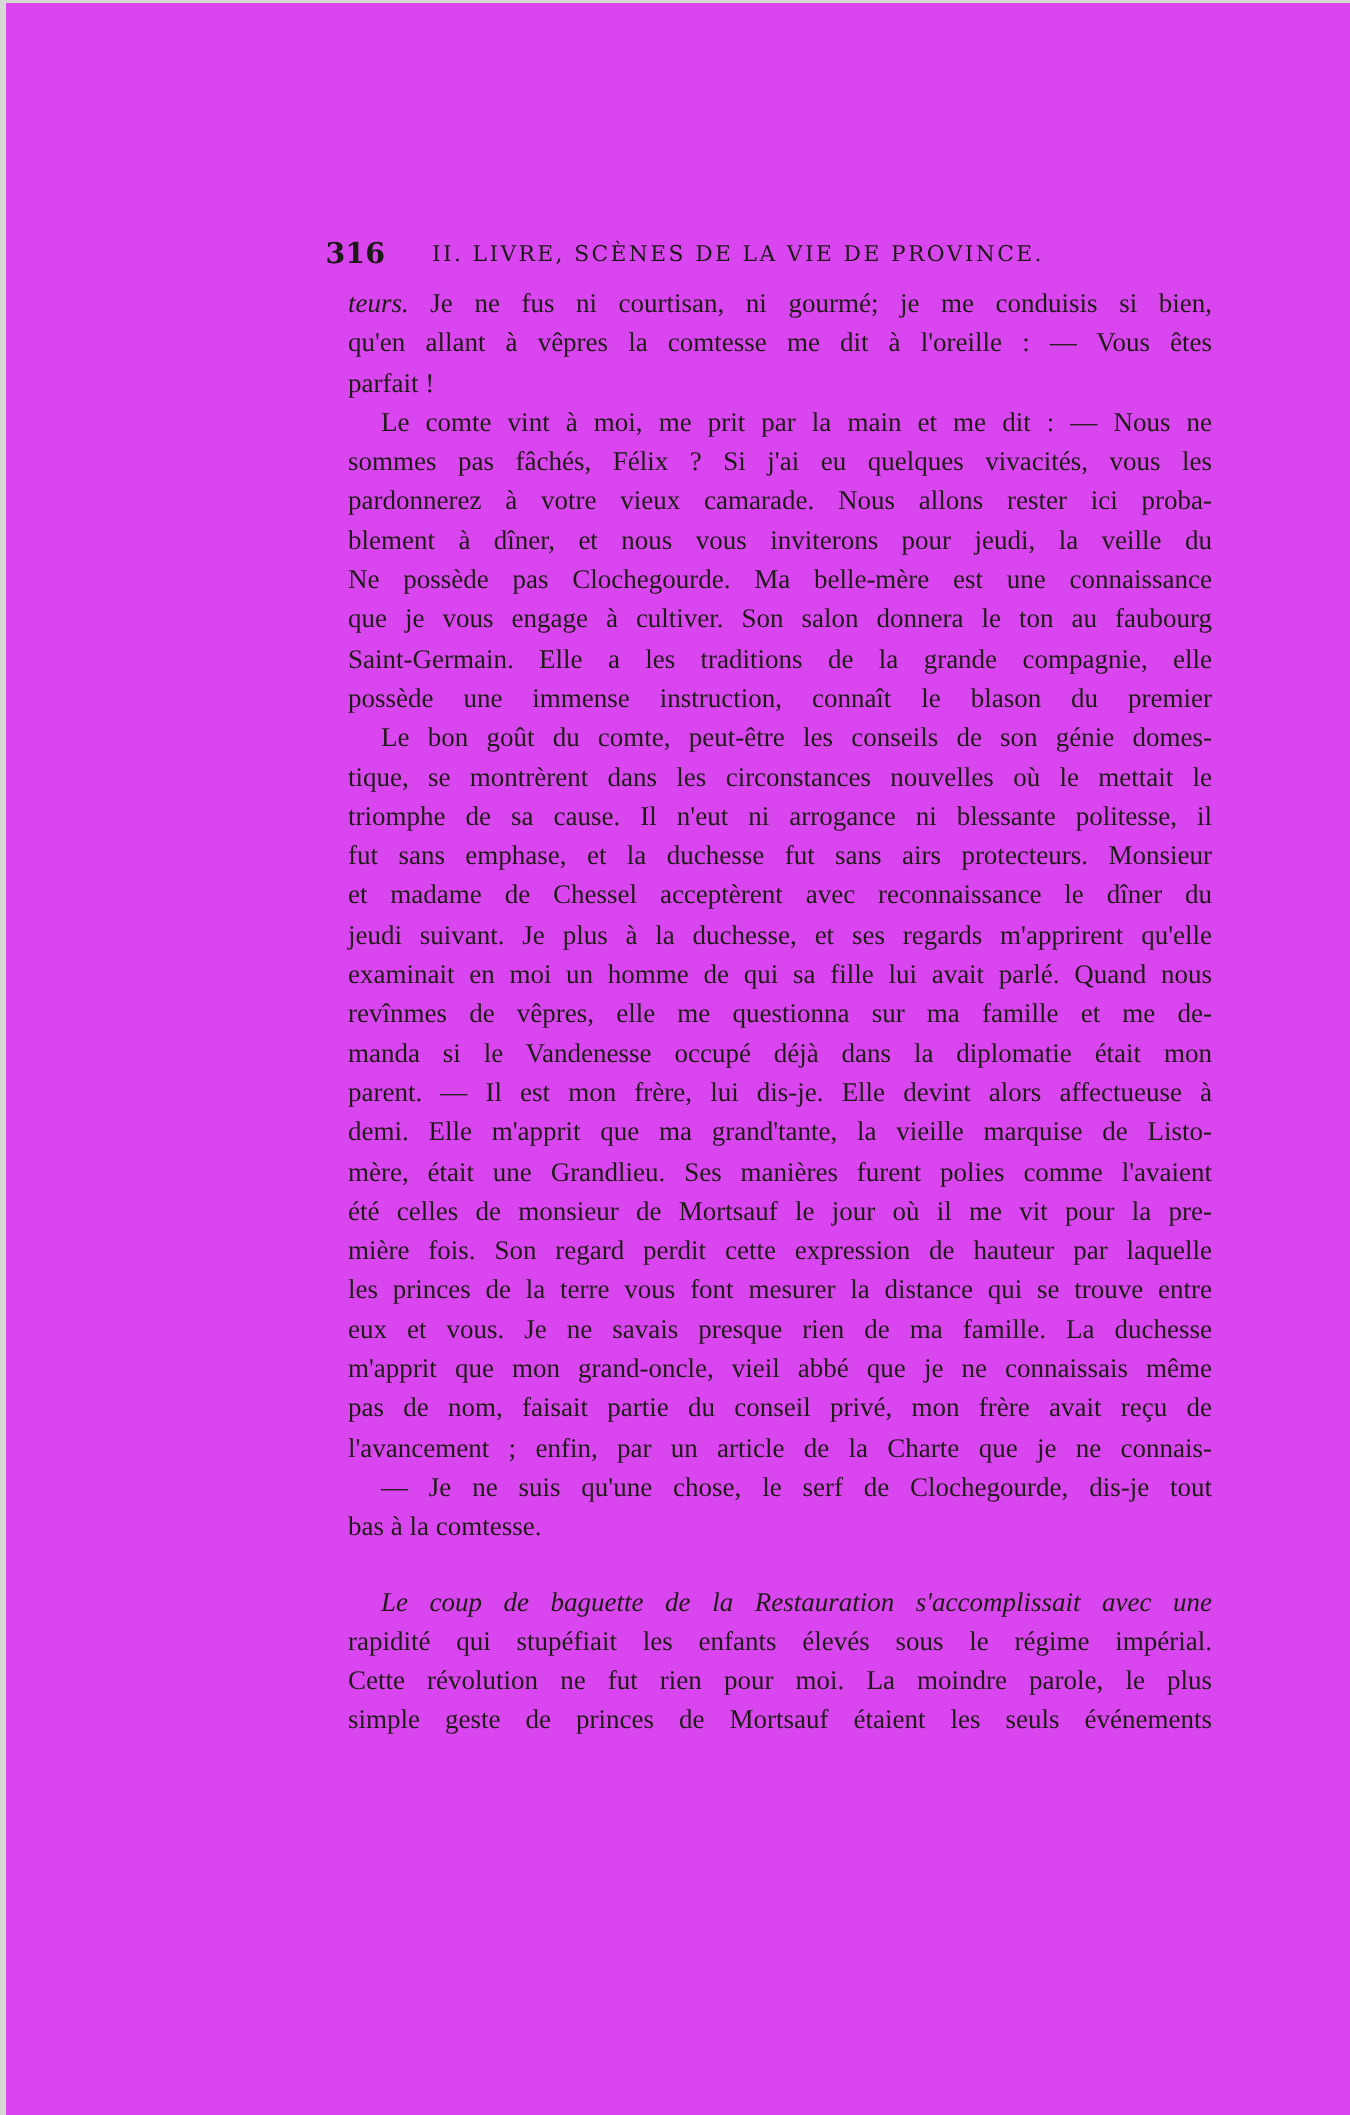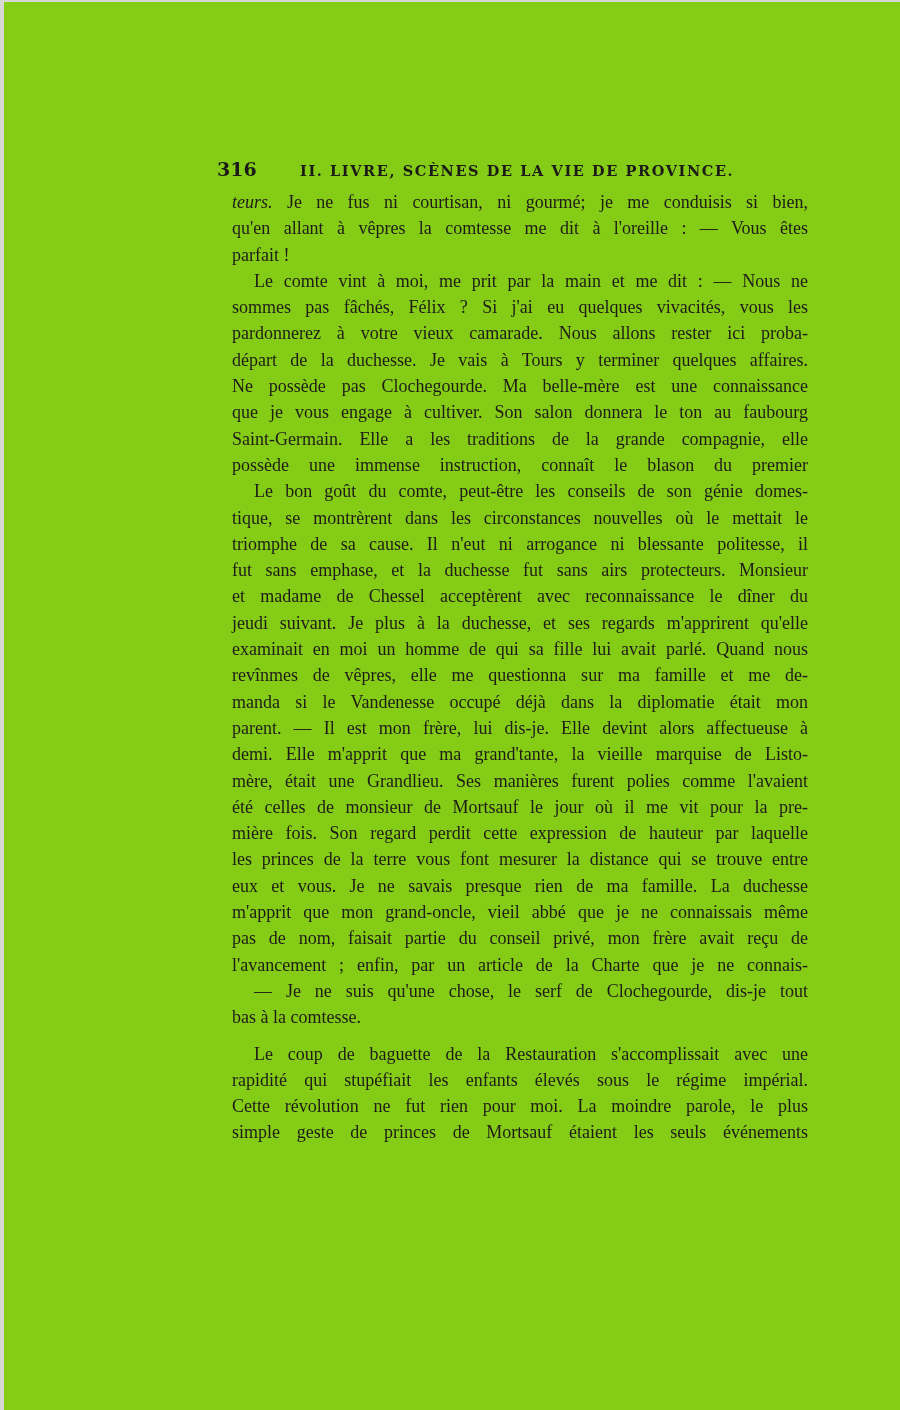--- a/index.html
+++ b/index.html
@@ -3,72 +3,71 @@
   <meta charset="utf-8">
   <style>
     html, body { margin: 0; padding: 0; }
     body {
       width: 900px; height: 1410px; overflow: hidden;
       background: #fbeec6;
       position: relative;
     }
     .page {
       position: absolute; left: 0; top: 0; width: 900px; height: 1410px;
-      background: #84cc16;
+      background: #d946ef;
       border-left: 4px solid #d7d7d4;
       border-top: 2px solid #d7d7d4;
       box-sizing: border-box;
     }
     .header {
       position: absolute; left: 213px; top: 156px; width: 580px; height: 24px;
       font-family: "DejaVu Serif", serif; color: #1c1a16;
     }
     .page-number {
       position: absolute; left: 0; top: 0;
       font-size: 19px; font-weight: bold; letter-spacing: 0px;
     }
     .running-head {
       position: absolute; left: 71px; top: 4px;
-      font-size: 14.5px; font-weight: bold; letter-spacing: 1.6px;
+      font-size: 14.5px; font-weight: normal; letter-spacing: 1.6px;
       white-space: nowrap;
-      margin-left: 12px;
     }
     .body-text {
       position: absolute; left: 228px; top: 187px; width: 576px;
       font-family: "Liberation Serif", serif; font-size: 18px;
       line-height: 26.3px; color: #1f1c18;
     }
     .line {
       display: block; height: 26.3px; white-space: nowrap;
       text-align: justify; text-align-last: justify;
       overflow: visible;
     }
     .line.last { text-align-last: left; }
     .line.indent { padding-left: 22px; }
-    .line.gap-before { margin-top: 10px; }
+    .line.gap-before { margin-top: 24px; font-style: italic; }
     .italic { font-style: italic; }
   </style>
 </head>
 <body>
 
 <div class="page">
   <div class="header">
     <span class="page-number">316</span>
     <span class="running-head">II. LIVRE, SCÈNES DE LA VIE DE PROVINCE.</span>
   </div>
 
   <div class="body-text">
     <span class="line"><span class="italic">teurs.</span><span> Je ne fus ni courtisan, ni gourmé; je me conduisis si bien,</span></span>
     <span class="line">qu'en allant à vêpres la comtesse me dit à l'oreille : — Vous êtes</span>
     <span class="line last">parfait !</span>
 
     <span class="line indent">Le comte vint à moi, me prit par la main et me dit : — Nous ne</span>
     <span class="line">sommes pas fâchés, Félix ? Si j'ai eu quelques vivacités, vous les</span>
     <span class="line">pardonnerez à votre vieux camarade. Nous allons rester ici proba-</span>
-    <span class="line">départ de la duchesse. Je vais à Tours y terminer quelques affaires.</span>
+    <span class="line">blement à dîner, et nous vous inviterons pour jeudi, la veille du</span>
     <span class="line">Ne possède pas Clochegourde. Ma belle-mère est une connaissance</span>
     <span class="line">que je vous engage à cultiver. Son salon donnera le ton au faubourg</span>
     <span class="line">Saint-Germain. Elle a les traditions de la grande compagnie, elle</span>
     <span class="line">possède une immense instruction, connaît le blason du premier</span>
 
     <span class="line indent">Le bon goût du comte, peut-être les conseils de son génie domes-</span>
     <span class="line">tique, se montrèrent dans les circonstances nouvelles où le mettait le</span>
     <span class="line">triomphe de sa cause. Il n'eut ni arrogance ni blessante politesse, il</span>
     <span class="line">fut sans emphase, et la duchesse fut sans airs protecteurs. Monsieur</span>
     <span class="line">et madame de Chessel acceptèrent avec reconnaissance le dîner du</span>

